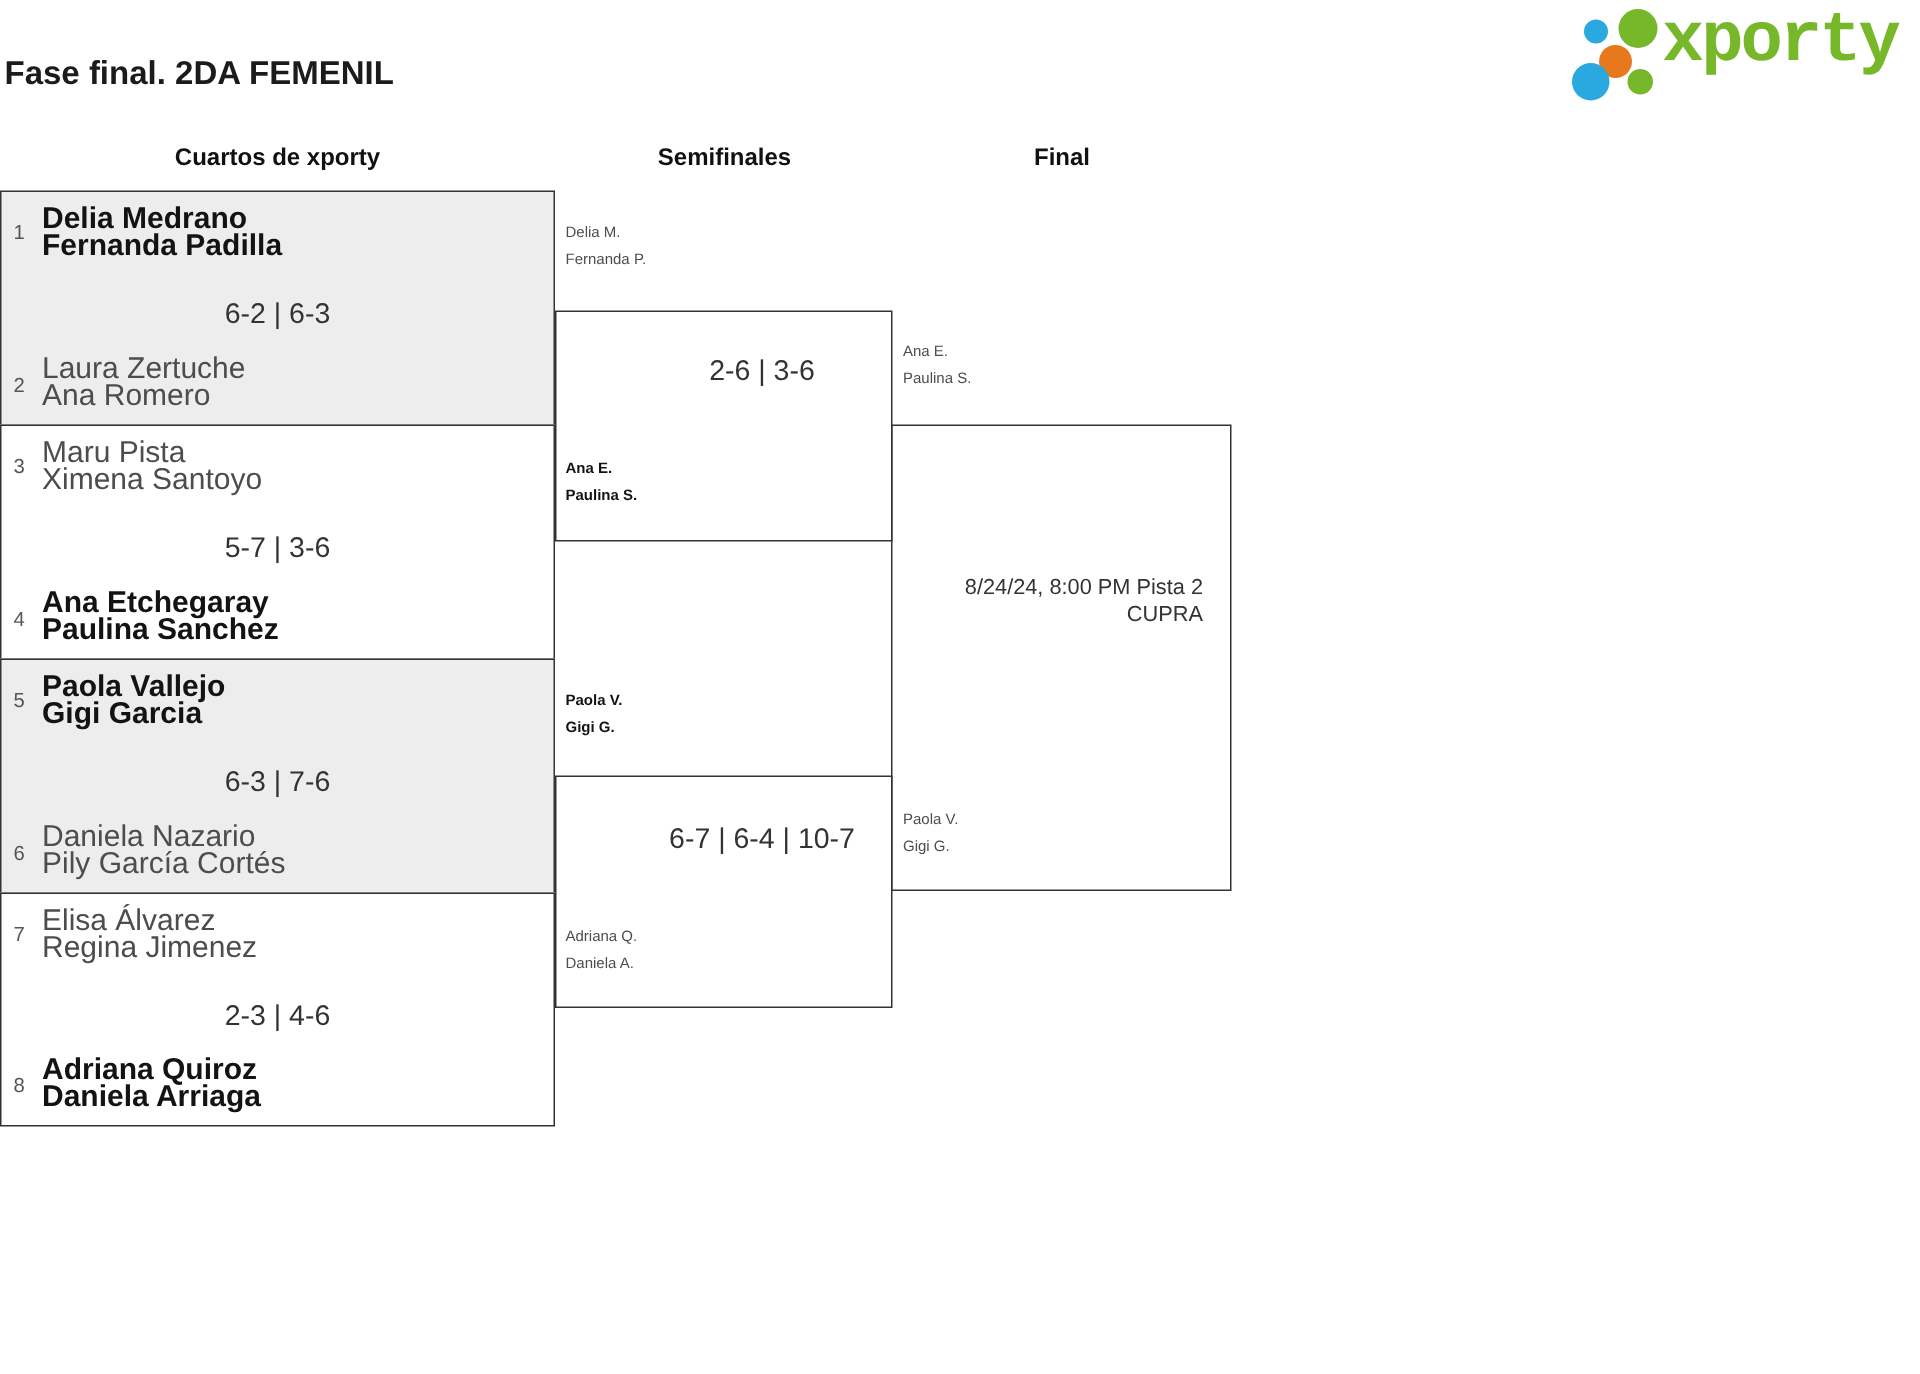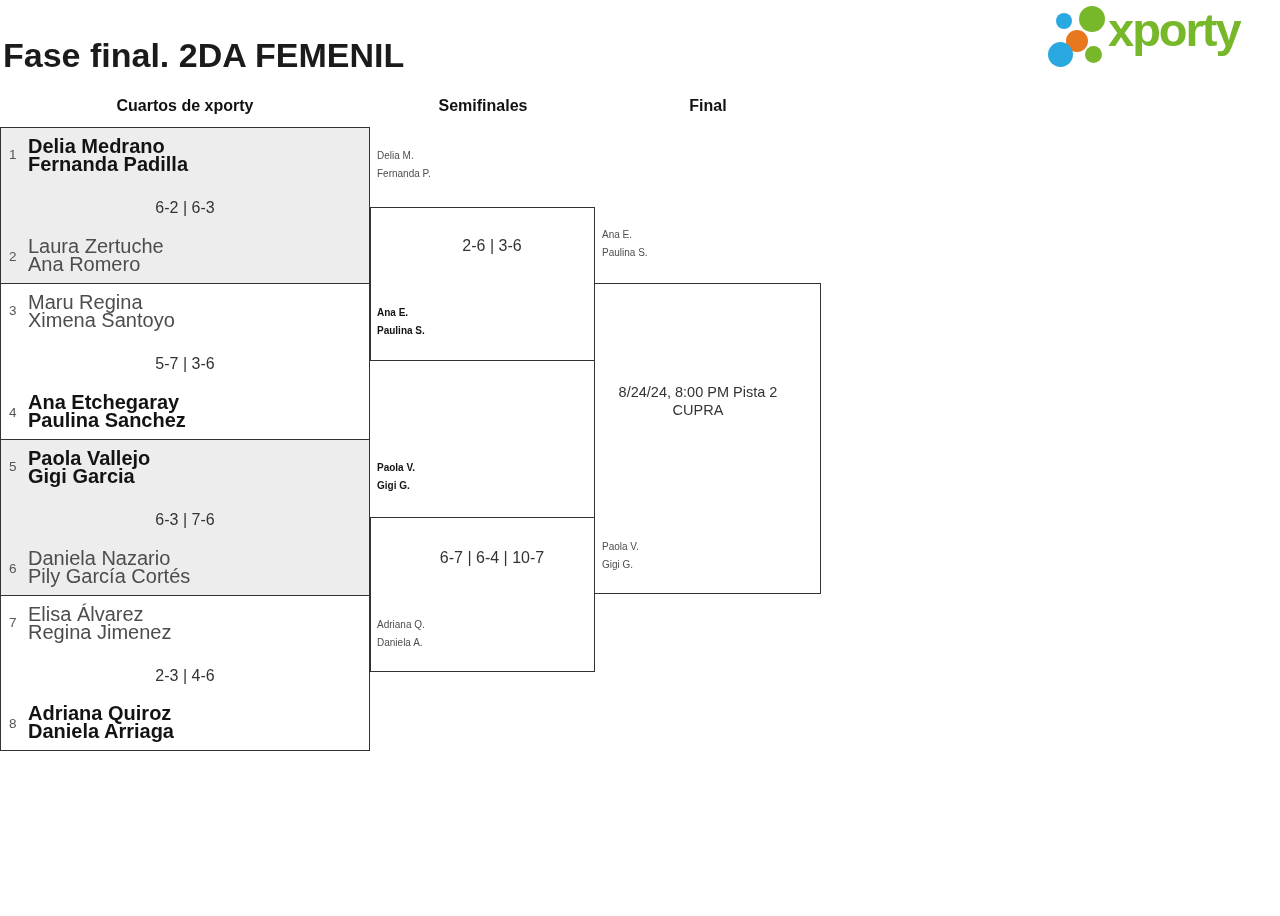--- a/index.html
+++ b/index.html
@@ -2,21 +2,21 @@
 <html><head>
 <meta charset="utf-8">
 <style>
   html,body{margin:0;padding:0;background:#ffffff;}
   .canvas{
     position:relative;width:1280px;height:916px;overflow:hidden;background:#ffffff;
     font-family:"Liberation Sans",sans-serif;
   }
   
   .page-title{position:absolute;left:3px;top:2px;font-size:26px;font-weight:600;color:#1b1b1b;letter-spacing:0;}
-  .page-subtitle{position:absolute;left:3px;top:36px;font-size:34px;font-weight:600;color:#1b1b1b;}
+  .page-subtitle{position:absolute;left:3px;top:36px;font-size:22px;font-weight:600;color:#1b1b1b;}
   
   .logo{position:absolute;left:1046px;top:4px;width:230px;height:64px;cursor:pointer;}
   .dot{position:absolute;border-radius:50%;}
   .dot-blue-sm{left:10px;top:9px;width:16px;height:16px;}
   .dot-green-lg{left:33px;top:2px;width:26px;height:26px;}
   .dot-orange{left:20px;top:26px;width:22px;height:22px;}
   .dot-blue-lg{left:2px;top:38px;width:25px;height:25px;}
   .dot-green-sm{left:39px;top:42px;width:17px;height:17px;}
   .logo-word{position:absolute;left:62px;top:-2px;font-size:47px;font-weight:800;letter-spacing:-2px;}
   
@@ -34,40 +34,40 @@
   .team{position:absolute;font-size:20px;line-height:18px;}
   .winner{font-weight:700;color:#131313;}
   .loser{font-weight:400;color:#4d4d4d;}
   .neutral{font-weight:400;color:#4d4d4d;}
   .qf .team{left:27px;}
   .qf .team-top{top:9px;}
   .qf .team-bottom{bottom:10px;}
   .seed{position:absolute;left:8px;font-size:13.5px;color:#555;}
   .seed-top{top:19px;}
   .seed-bottom{bottom:19px;}
-  .score{position:absolute;font-size:16px;color:#333;text-align:center;}
+  .score{position:absolute;font-size:19px;color:#333;text-align:center;}
   .qf .score{left:0;width:100%;top:71px;}
-  .sf-score{left:364px;width:256px;}
+  .sf-score{left:380px;width:256px;}
   .label{position:absolute;font-size:10px;line-height:18px;}
-  .sched{position:absolute;left:594px;width:208px;text-align:center;font-size:14.5px;line-height:18px;color:#333;}
+  .sched{position:absolute;left:594px;width:208px;text-align:right;font-size:14.5px;line-height:18px;color:#333;}
 </style>
 </head>
 <body>
 
 <div class="canvas">
 
   <div class="page-subtitle">Fase final. 2DA FEMENIL</div>
 
   <div class="logo">
     <span class="dot dot-blue-sm" style="background: rgb(41, 169, 224);"></span>
     <span class="dot dot-green-lg" style="background: rgb(118, 184, 42);"></span>
     <span class="dot dot-orange" style="background: rgb(232, 120, 30);"></span>
     <span class="dot dot-blue-lg" style="background: rgb(41, 169, 224);"></span>
     <span class="dot dot-green-sm" style="background: rgb(118, 184, 42);"></span>
-    <span class="logo-word" style="color: rgb(118, 184, 42);">xporty</span>
+    <span class="logo-word" style="color: rgb(118, 184, 42); font-family: Liberation Mono, monospace;">xporty</span>
   </div>
 
   <div class="col-header col-qf">Cuartos de xporty</div>
   <div class="col-header col-sf">Semifinales</div>
   <div class="col-header col-f">Final</div>
 
   <div class="match-box qf shaded" style="top:127px">
     <span class="seed seed-top">1</span>
     <div class="team team-top winner">
       <div>Delia Medrano</div>
@@ -77,21 +77,21 @@
     <div class="team team-bottom loser">
       <div>Laura Zertuche</div>
       <div>Ana Romero</div>
     </div>
     <span class="seed seed-bottom">2</span>
   </div>
 
   <div class="match-box qf" style="top:283px">
     <span class="seed seed-top">3</span>
     <div class="team team-top loser">
-      <div>Maru Regina</div>
+      <div>Maru Pista</div>
       <div>Ximena Santoyo</div>
     </div>
     <div class="score">5-7 | 3-6</div>
     <div class="team team-bottom winner">
       <div>Ana Etchegaray</div>
       <div>Paulina Sanchez</div>
     </div>
     <span class="seed seed-bottom">4</span>
   </div>
 

